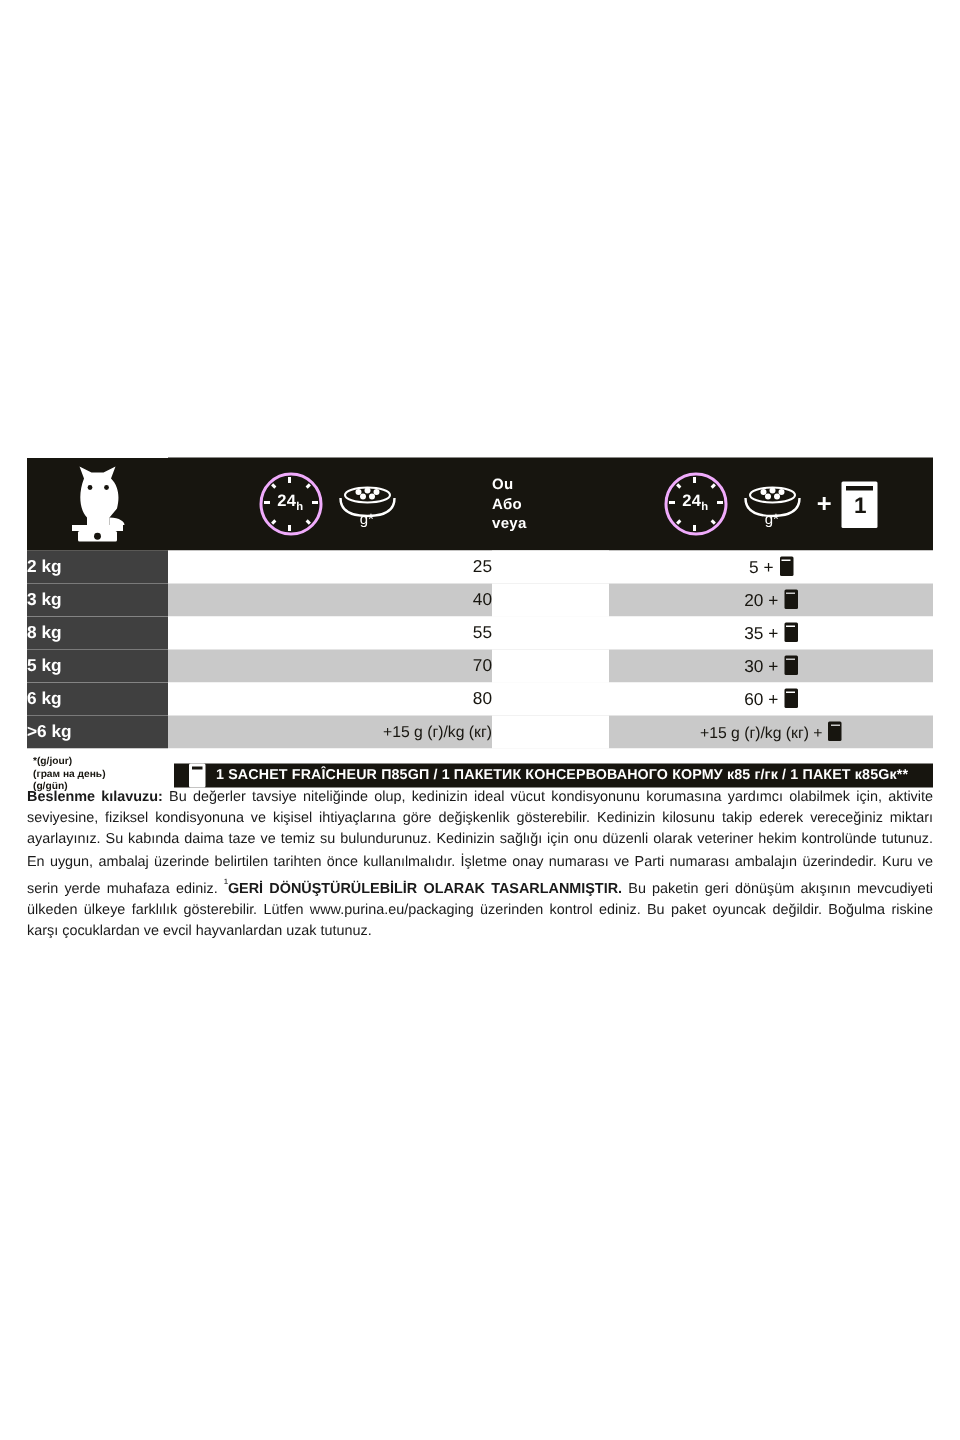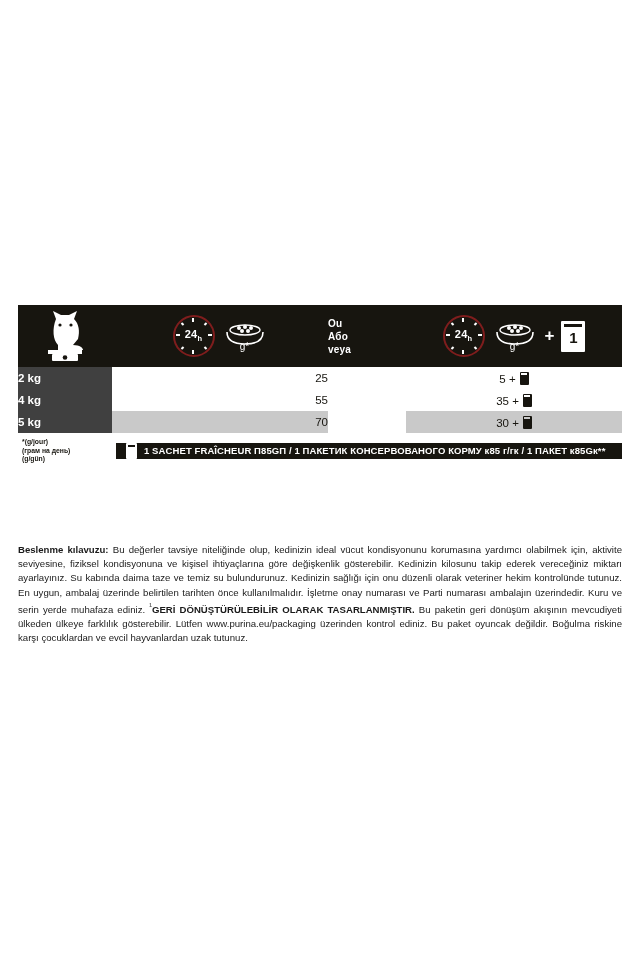--- a/index.html
+++ b/index.html
@@ -31,21 +31,21 @@
   .hdr-b{background:#17150f;}
 
   
   .cat-wrap{position:relative;width:94px;height:62px;}
   .cat-svg{position:absolute;left:24px;top:4px;}
 
   
   .iconrow{display:flex;align-items:center;justify-content:center;gap:7px;}
   .clock{
     width:38px;height:38px;border-radius:50%;
-    border:2px solid #7f1d1d;position:relative;
+    border:2px solid #f0abfc;position:relative;
   }
   .clock .lbl{
     position:absolute;left:0;right:0;top:11px;text-align:center;
     color:#ffffff;font-size:11px;font-weight:bold;letter-spacing:.2px;
   }
   .clock .lbl sub{font-size:7.5px;}
   .tick{position:absolute;background:#ffffff;}
   .bowl{position:relative;width:46px;height:30px;}
   .bowl .g{position:absolute;left:0;right:0;bottom:-1px;text-align:center;color:#fff;font-size:10px;}
   .plus{color:#ffffff;font-size:17px;font-weight:bold;}
@@ -93,21 +93,21 @@
     display:flex;align-items:center;padding-left:10px;letter-spacing:.1px;
   }
   .foot-pouch{
     display:inline-block;width:11px;height:16px;background:#ffffff;margin-right:7px;
     border-radius:1px;position:relative;flex:0 0 auto;
   }
   .foot-pouch:after{content:"";position:absolute;left:2px;right:2px;top:2px;height:2px;background:#17150f;}
 
   
   .body-text{
-    position:absolute;left:18px;top:543px;width:604px;
+    position:absolute;left:18px;top:525px;width:604px;
     font-size:9.6px;line-height:14.2px;text-align:justify;color:#1a1a1a;
   }
   .body-text .lead{display:block;text-align:right;font-weight:bold;}
   .recycle{font-weight:bold;}
 </style>
 </head>
 <body>
 
 <div class="sheet">
 
@@ -201,31 +201,49 @@
         </div>
       </td>
     </tr>
 
     <tr class="r rowA">
       <td class="c-weight">2 kg</td>
       <td class="c-a">25</td>
       <td class="c-or"></td>
       <td class="c-b"><span class="bcell">5 +</span><span class="mini-pouch"></span></td>
     </tr>
+    <tr class="r rowB">
+      <td class="c-weight">3 kg</td>
+      <td class="c-a">40</td>
+      <td class="c-or"></td>
+      <td class="c-b"><span class="bcell">20 +</span><span class="mini-pouch"></span></td>
+    </tr>
     <tr class="r rowA">
-      <td class="c-weight">4 kg</td>
+      <td class="c-weight">8 kg</td>
       <td class="c-a">55</td>
       <td class="c-or"></td>
       <td class="c-b"><span class="bcell">35 +</span><span class="mini-pouch"></span></td>
     </tr>
     <tr class="r rowB">
       <td class="c-weight">5 kg</td>
       <td class="c-a">70</td>
       <td class="c-or"></td>
       <td class="c-b"><span class="bcell">30 +</span><span class="mini-pouch"></span></td>
+    </tr>
+    <tr class="r rowA">
+      <td class="c-weight">6 kg</td>
+      <td class="c-a">80</td>
+      <td class="c-or"></td>
+      <td class="c-b"><span class="bcell">60 +</span><span class="mini-pouch"></span></td>
+    </tr>
+    <tr class="r rowB rowLast">
+      <td class="c-weight">&gt;6 kg</td>
+      <td class="c-a">+15 g (г)/kg (кг)</td>
+      <td class="c-or"></td>
+      <td class="c-b"><span class="bcell">+15 g (г)/kg (кг) +</span><span class="mini-pouch"></span></td>
     </tr>
   </tbody>
     </table>
 
   <div class="foot">
     <div class="foot-left">
       <div>*(g/jour)</div>
       <div>(грам на день)</div>
       <div>(g/gün)</div>
     </div>

